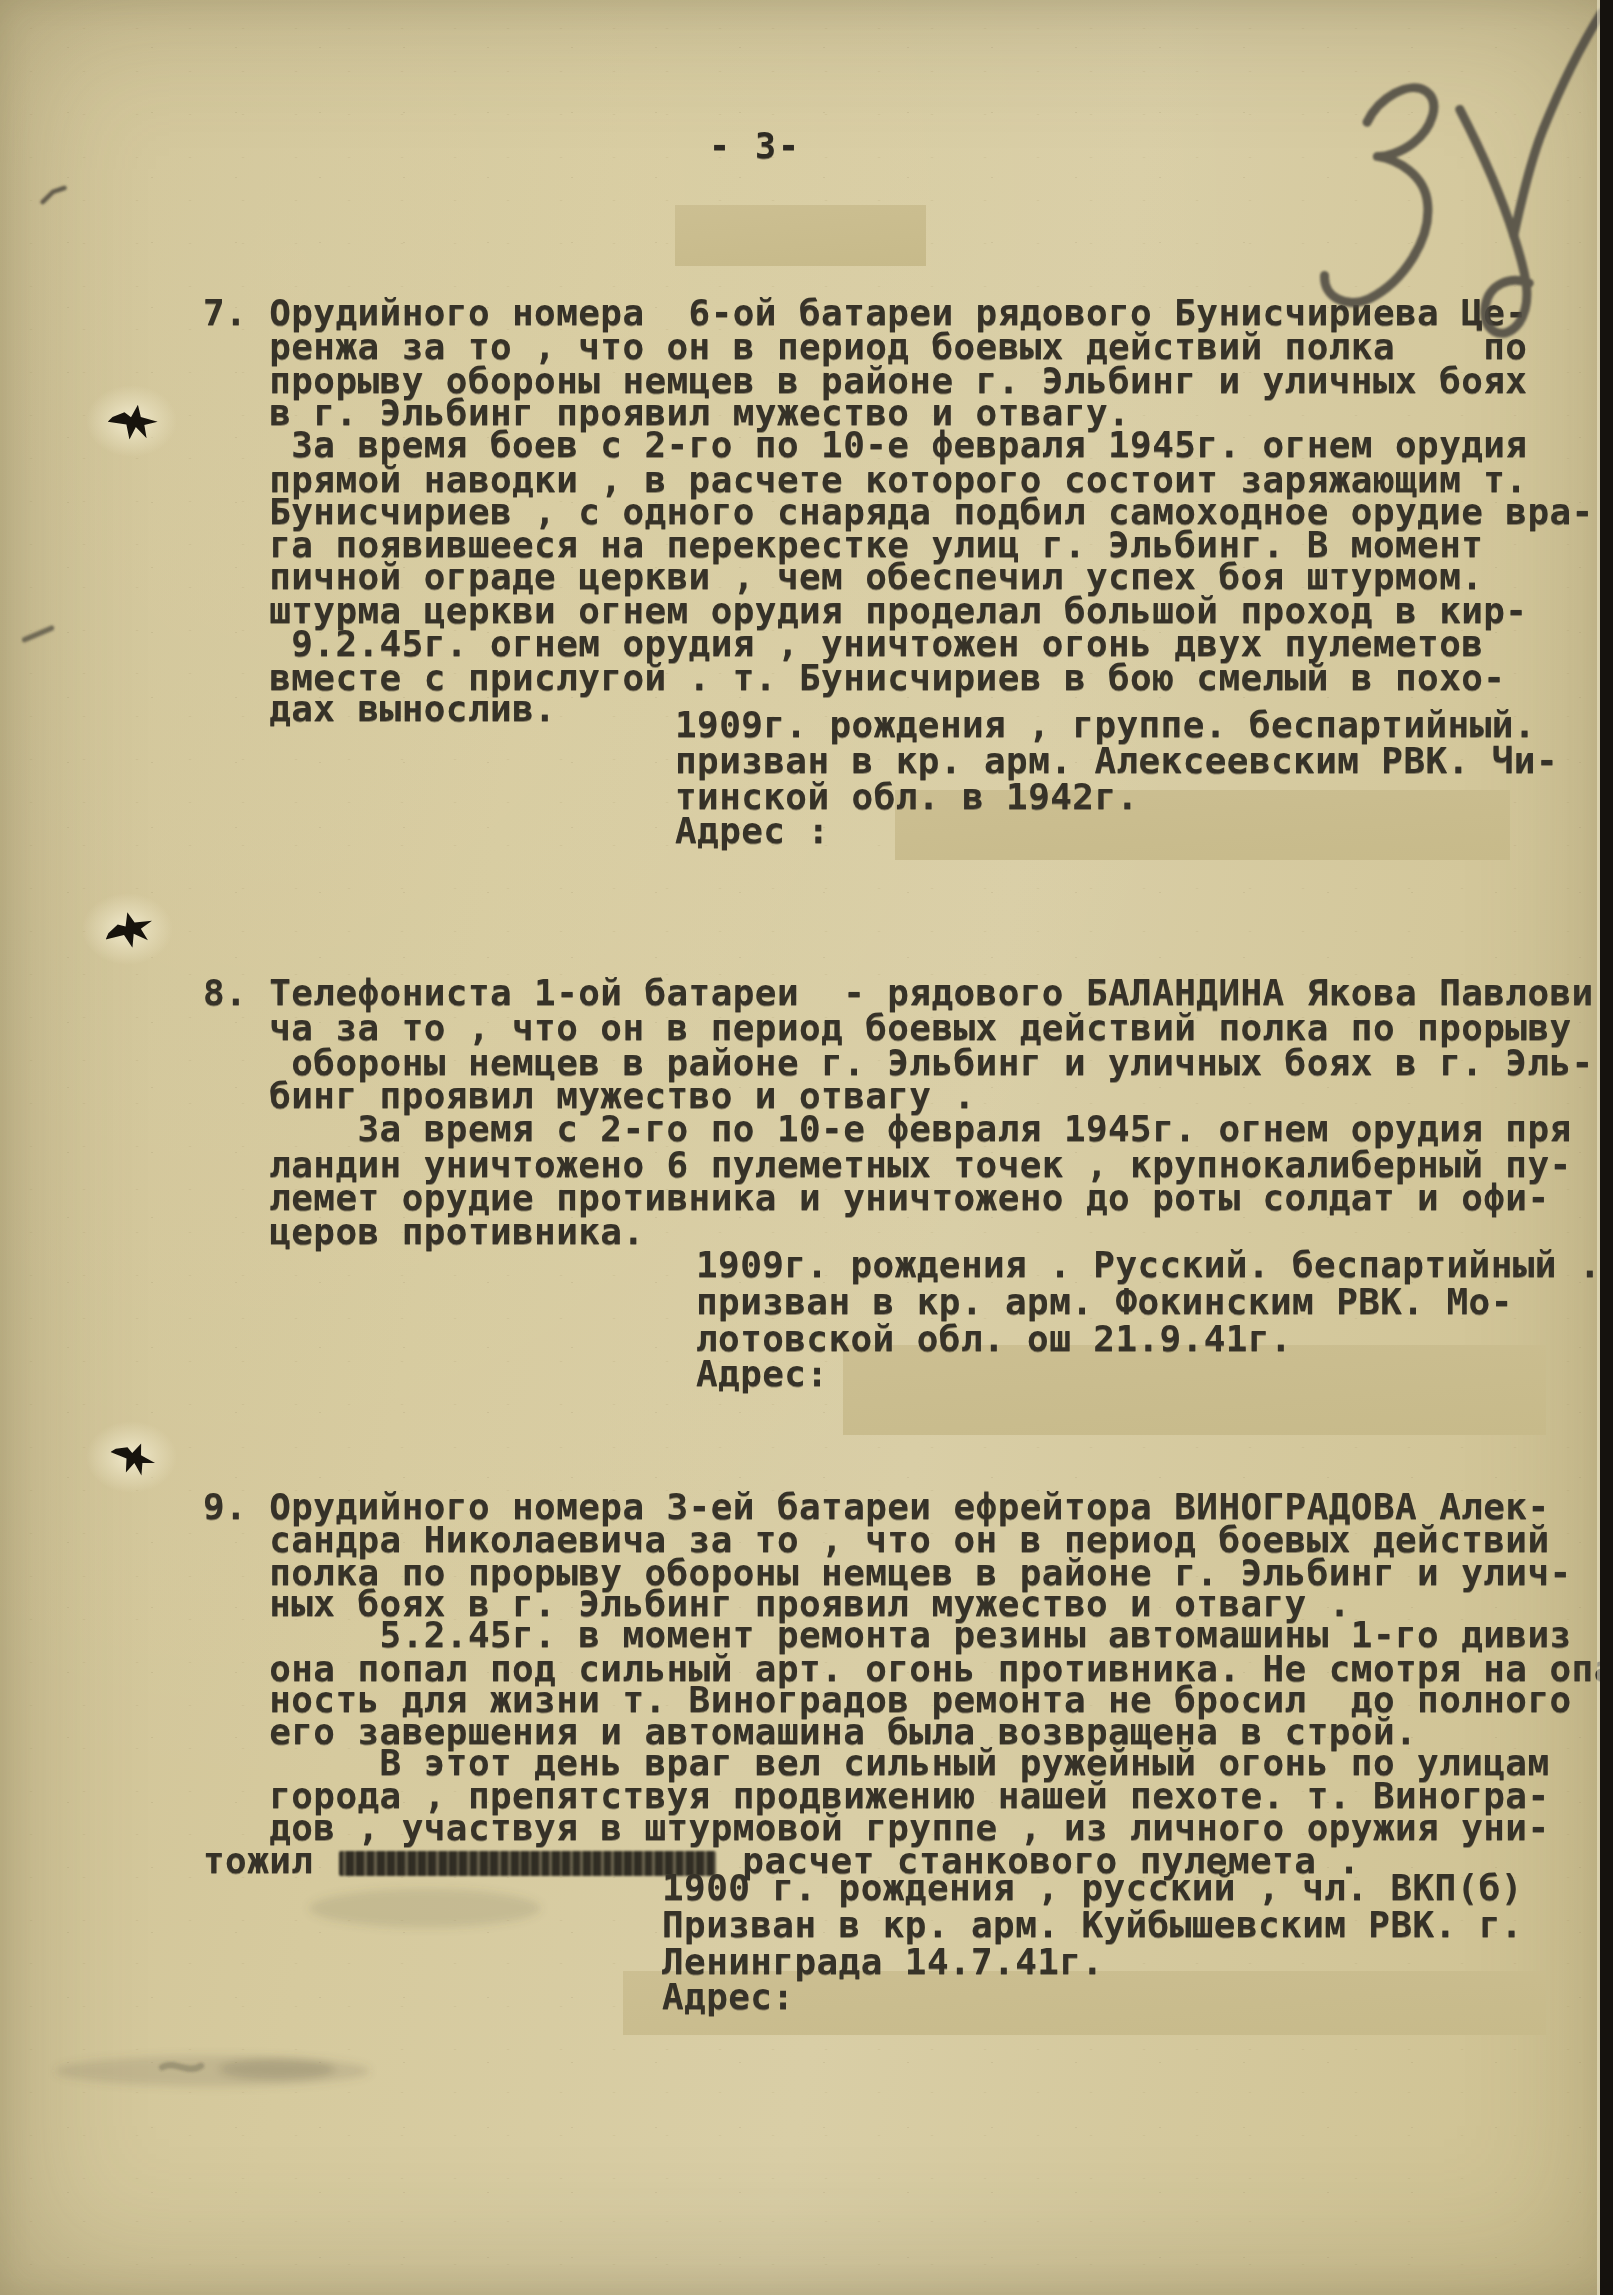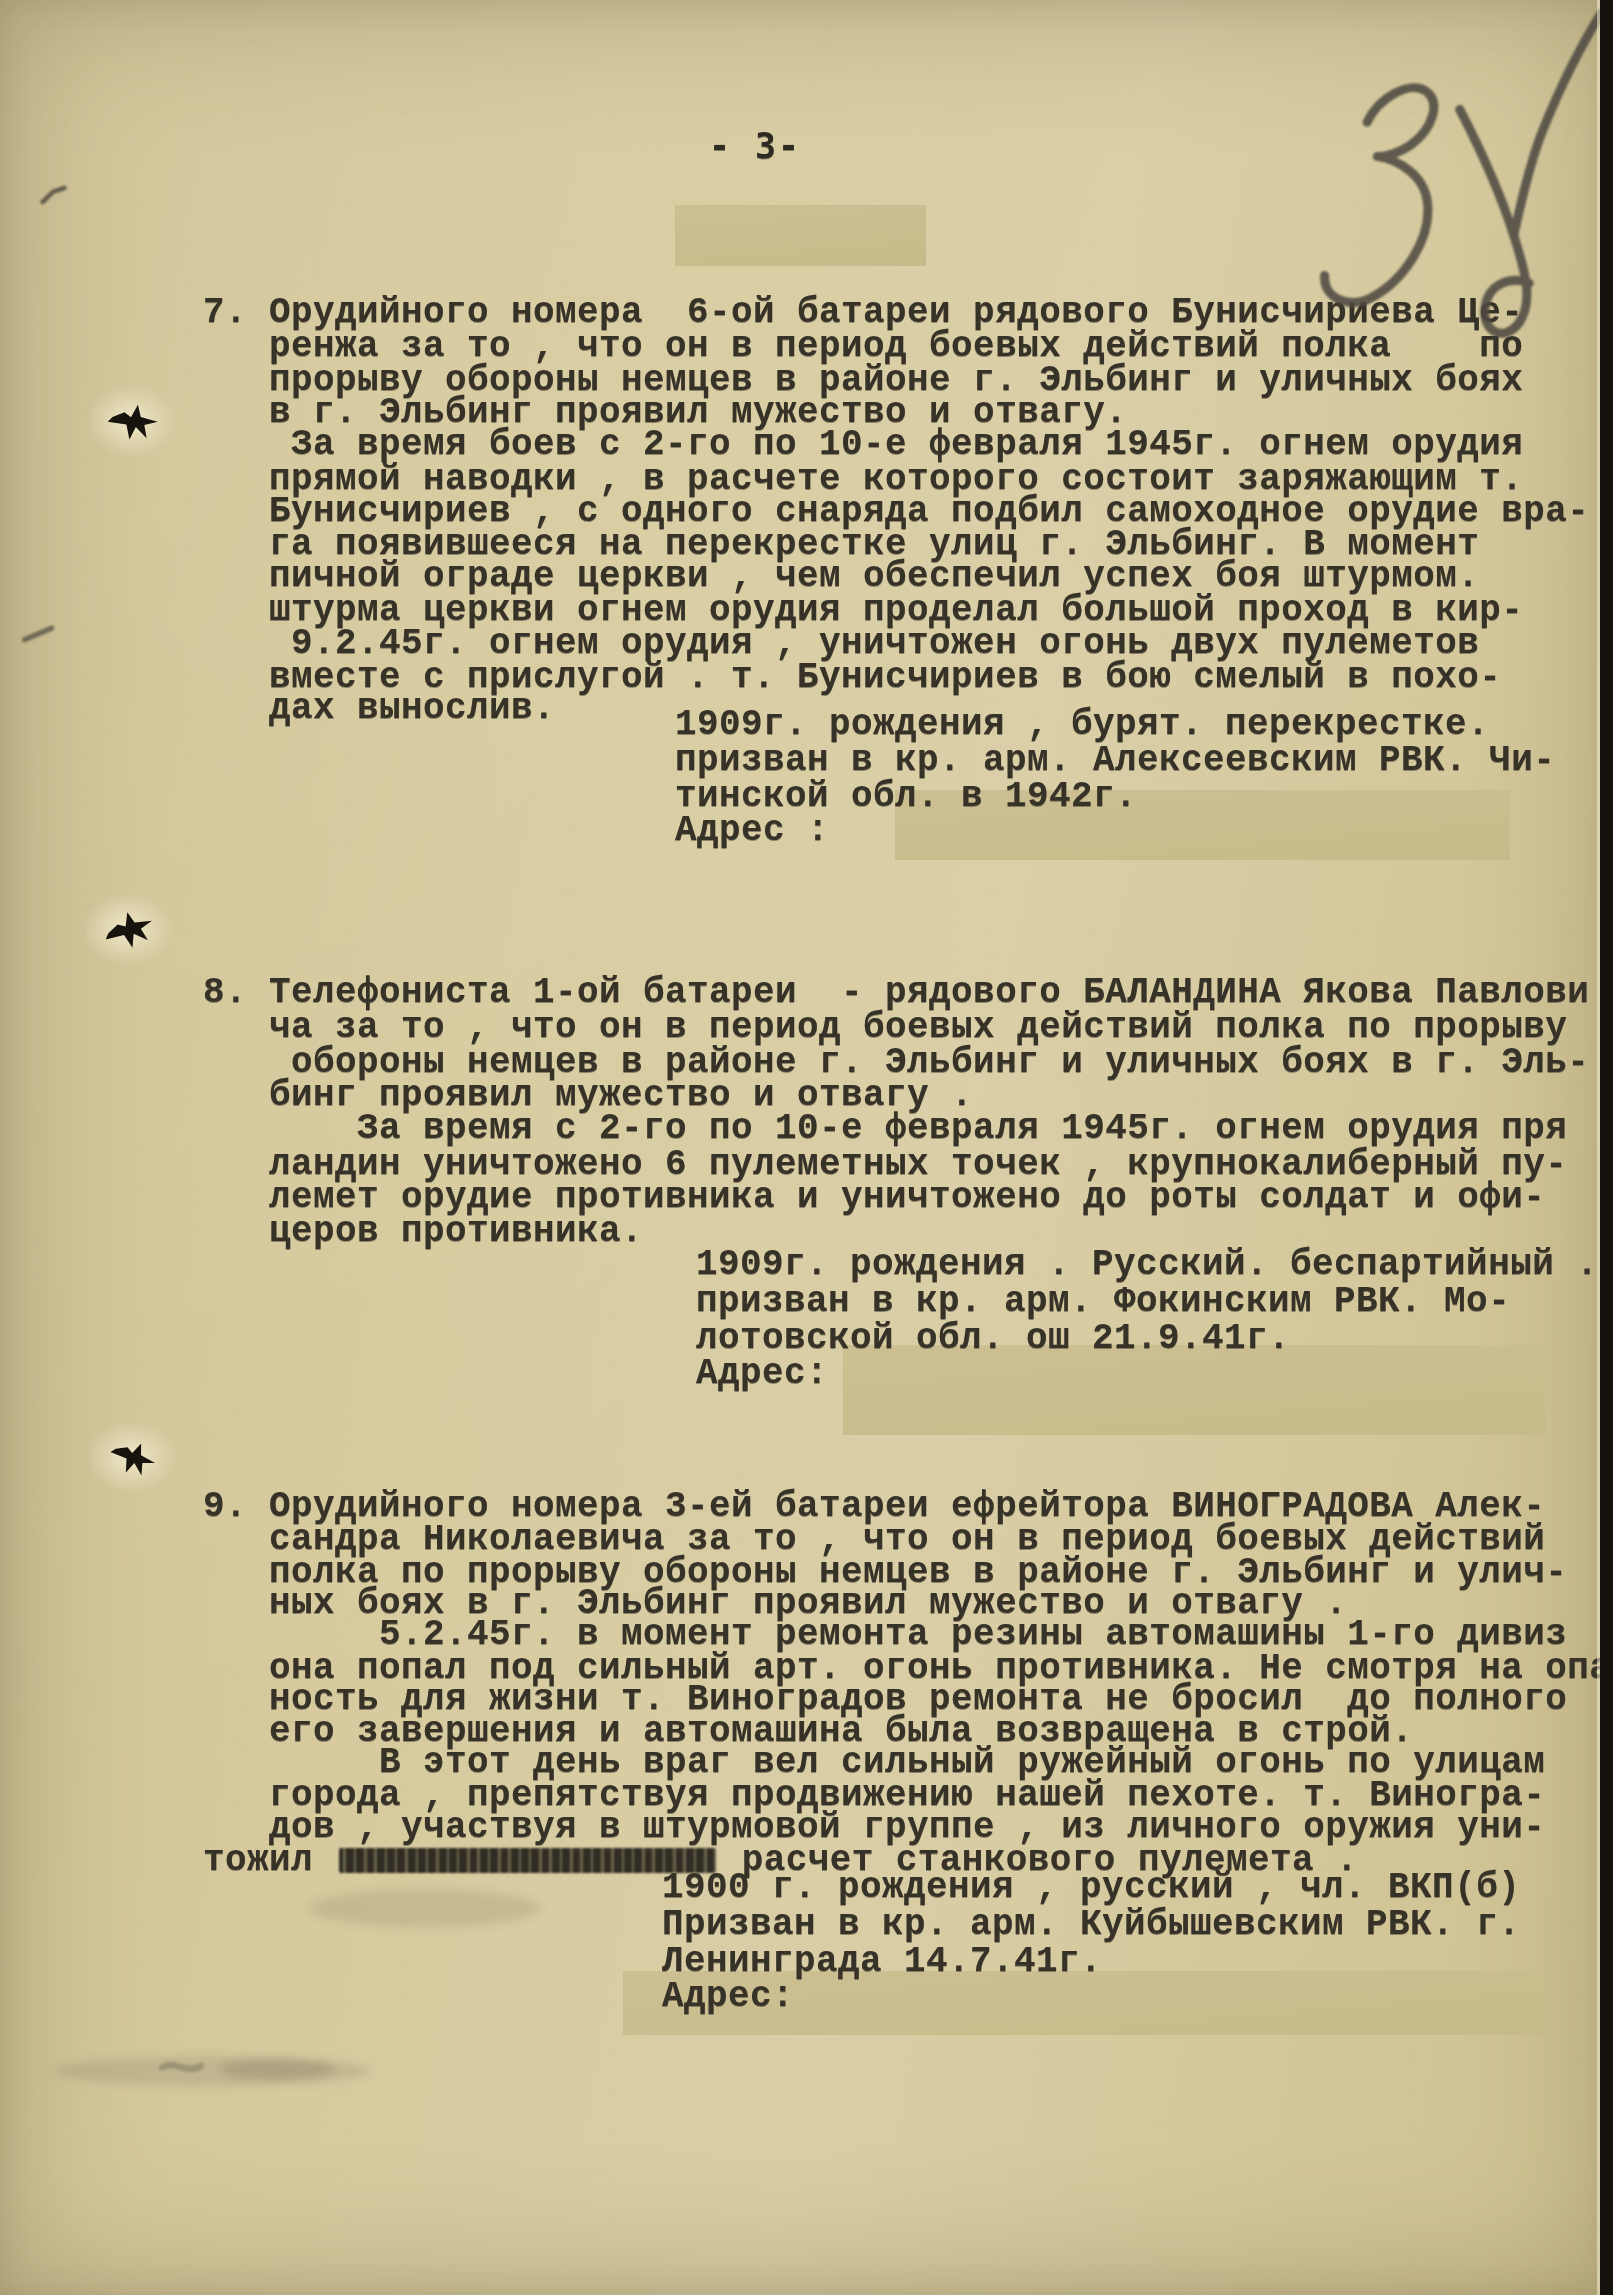--- a/index.html
+++ b/index.html
@@ -24,21 +24,20 @@
     filter:blur(0.3px);
     text-shadow:0 0.6px 0.6px rgba(45,40,30,.5);
   }
   .block{
     position:absolute;
     color:#363228;
     font-weight:bold;
     filter:blur(0.3px);
     text-shadow:0 0.6px 0.6px rgba(50,45,35,.45);
     z-index:4;
-    font-family:Liberation Mono, monospace;
   }
   .tl{white-space:pre;letter-spacing:0.4px;}
   .block .tl:nth-child(3n){transform:translateY(1px);}
   .block .tl:nth-child(4n+1){transform:translateY(-0.6px);}
   .b7{left:203px;top:297px;font-size:36px;line-height:33px;}
   .b8{left:203px;top:977px;font-size:36px;line-height:34px;}
   .b9{left:203px;top:1492px;font-size:36px;line-height:32px;}
   .d7{left:675px;top:708px;font-size:36px;line-height:35px;}
   .d8{left:696px;top:1248px;font-size:36px;line-height:36px;}
   .d9{left:662px;top:1871px;font-size:36px;line-height:36px;}
@@ -93,21 +92,21 @@
     <div class="tl">   Бунисчириев , с одного снаряда подбил самоходное орудие вра-</div>
     <div class="tl">   га появившееся на перекрестке улиц г. Эльбинг. В момент</div>
     <div class="tl">   пичной ограде церкви , чем обеспечил успех боя штурмом.</div>
     <div class="tl">   штурма церкви огнем орудия проделал большой проход в кир-</div>
     <div class="tl">    9.2.45г. огнем орудия , уничтожен огонь двух пулеметов</div>
     <div class="tl">   вместе с прислугой . т. Бунисчириев в бою смелый в похо-</div>
     <div class="tl">   дах вынослив.</div>
   </div>
 
   <div class="block d7">
-    <div class="tl">1909г. рождения , бурят. перекрестке.</div>
+    <div class="tl">1909г. рождения , группе. беспартийный.</div>
     <div class="tl">призван в кр. арм. Алексеевским РВК. Чи-</div>
     <div class="tl">тинской обл. в 1942г.</div>
     <div class="tl">Адрес :</div>
   </div>
 
   <div class="block b8">
     <div class="tl">8. Телефониста 1-ой батареи  - рядового БАЛАНДИНА Якова Павлови</div>
     <div class="tl">   ча за то , что он в период боевых действий полка по прорыву</div>
     <div class="tl">    обороны немцев в районе г. Эльбинг и уличных боях в г. Эль-</div>
     <div class="tl">   бинг проявил мужество и отвагу .</div>

